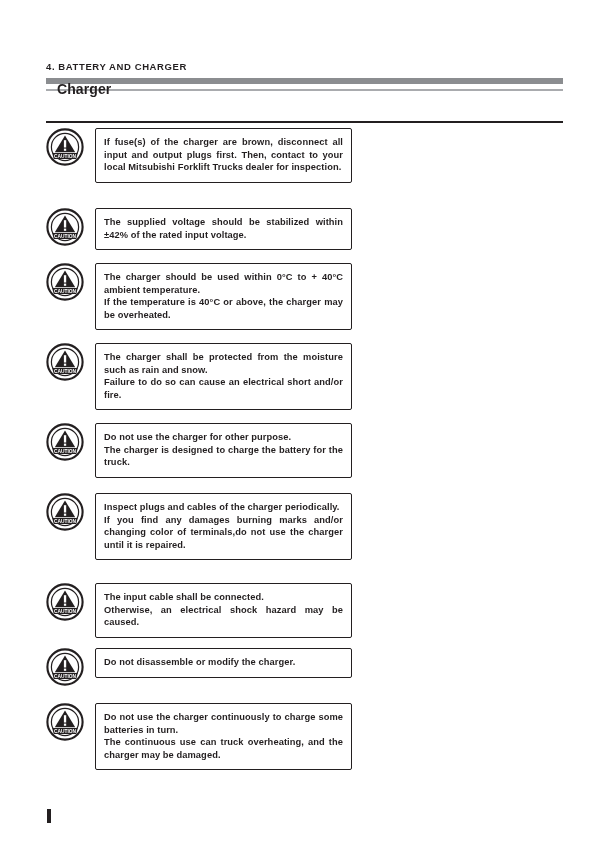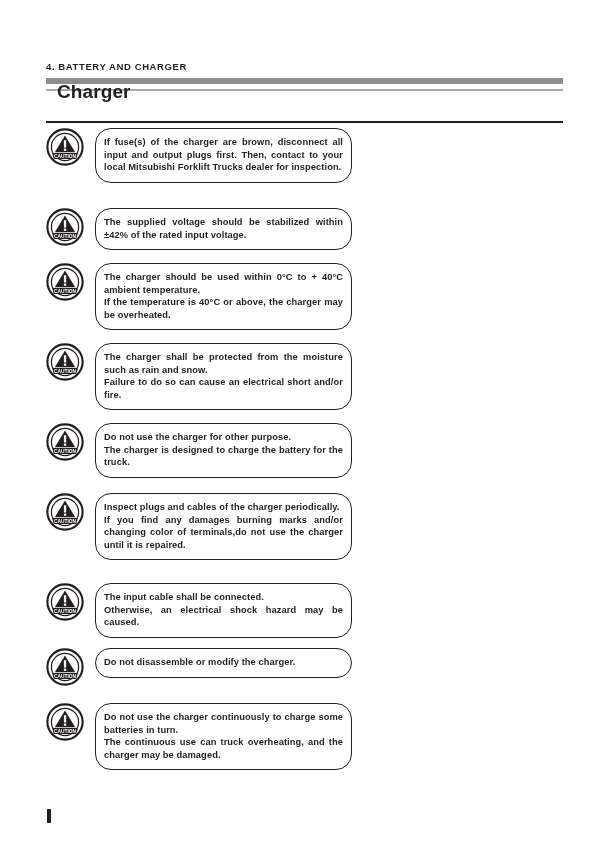--- a/index.html
+++ b/index.html
@@ -50,21 +50,21 @@
     top: 89px;
     width: 517px;
     height: 2px;
     background: #a9abae;
   }
 
   .section-title {
     position: absolute;
     left: 57px;
     top: 81px;
-    font-size: 19px;
+    font-size: 14px;
     font-weight: bold;
     color: #231f20;
     letter-spacing: 0.1px;
   }
 
   .title-rule {
     position: absolute;
     left: 46px;
     top: 121px;
     width: 517px;
@@ -88,21 +88,21 @@
   }
   .caution-icon svg { display: block; }
 
   .caution-box {
     position: absolute;
     left: 49px;
     top: 0;
     width: 257px;
     box-sizing: border-box;
     border: 1.4px solid #231f20;
-    border-radius: 16px;
+    border-radius: 2px;
     background: #ffffff;
     padding: 7px 8px 8px 8px;
   }
 
   .caution-text {
     margin: 0;
     font-size: 9.3px;
     font-weight: bold;
     line-height: 12.6px;
     color: #231f20;

